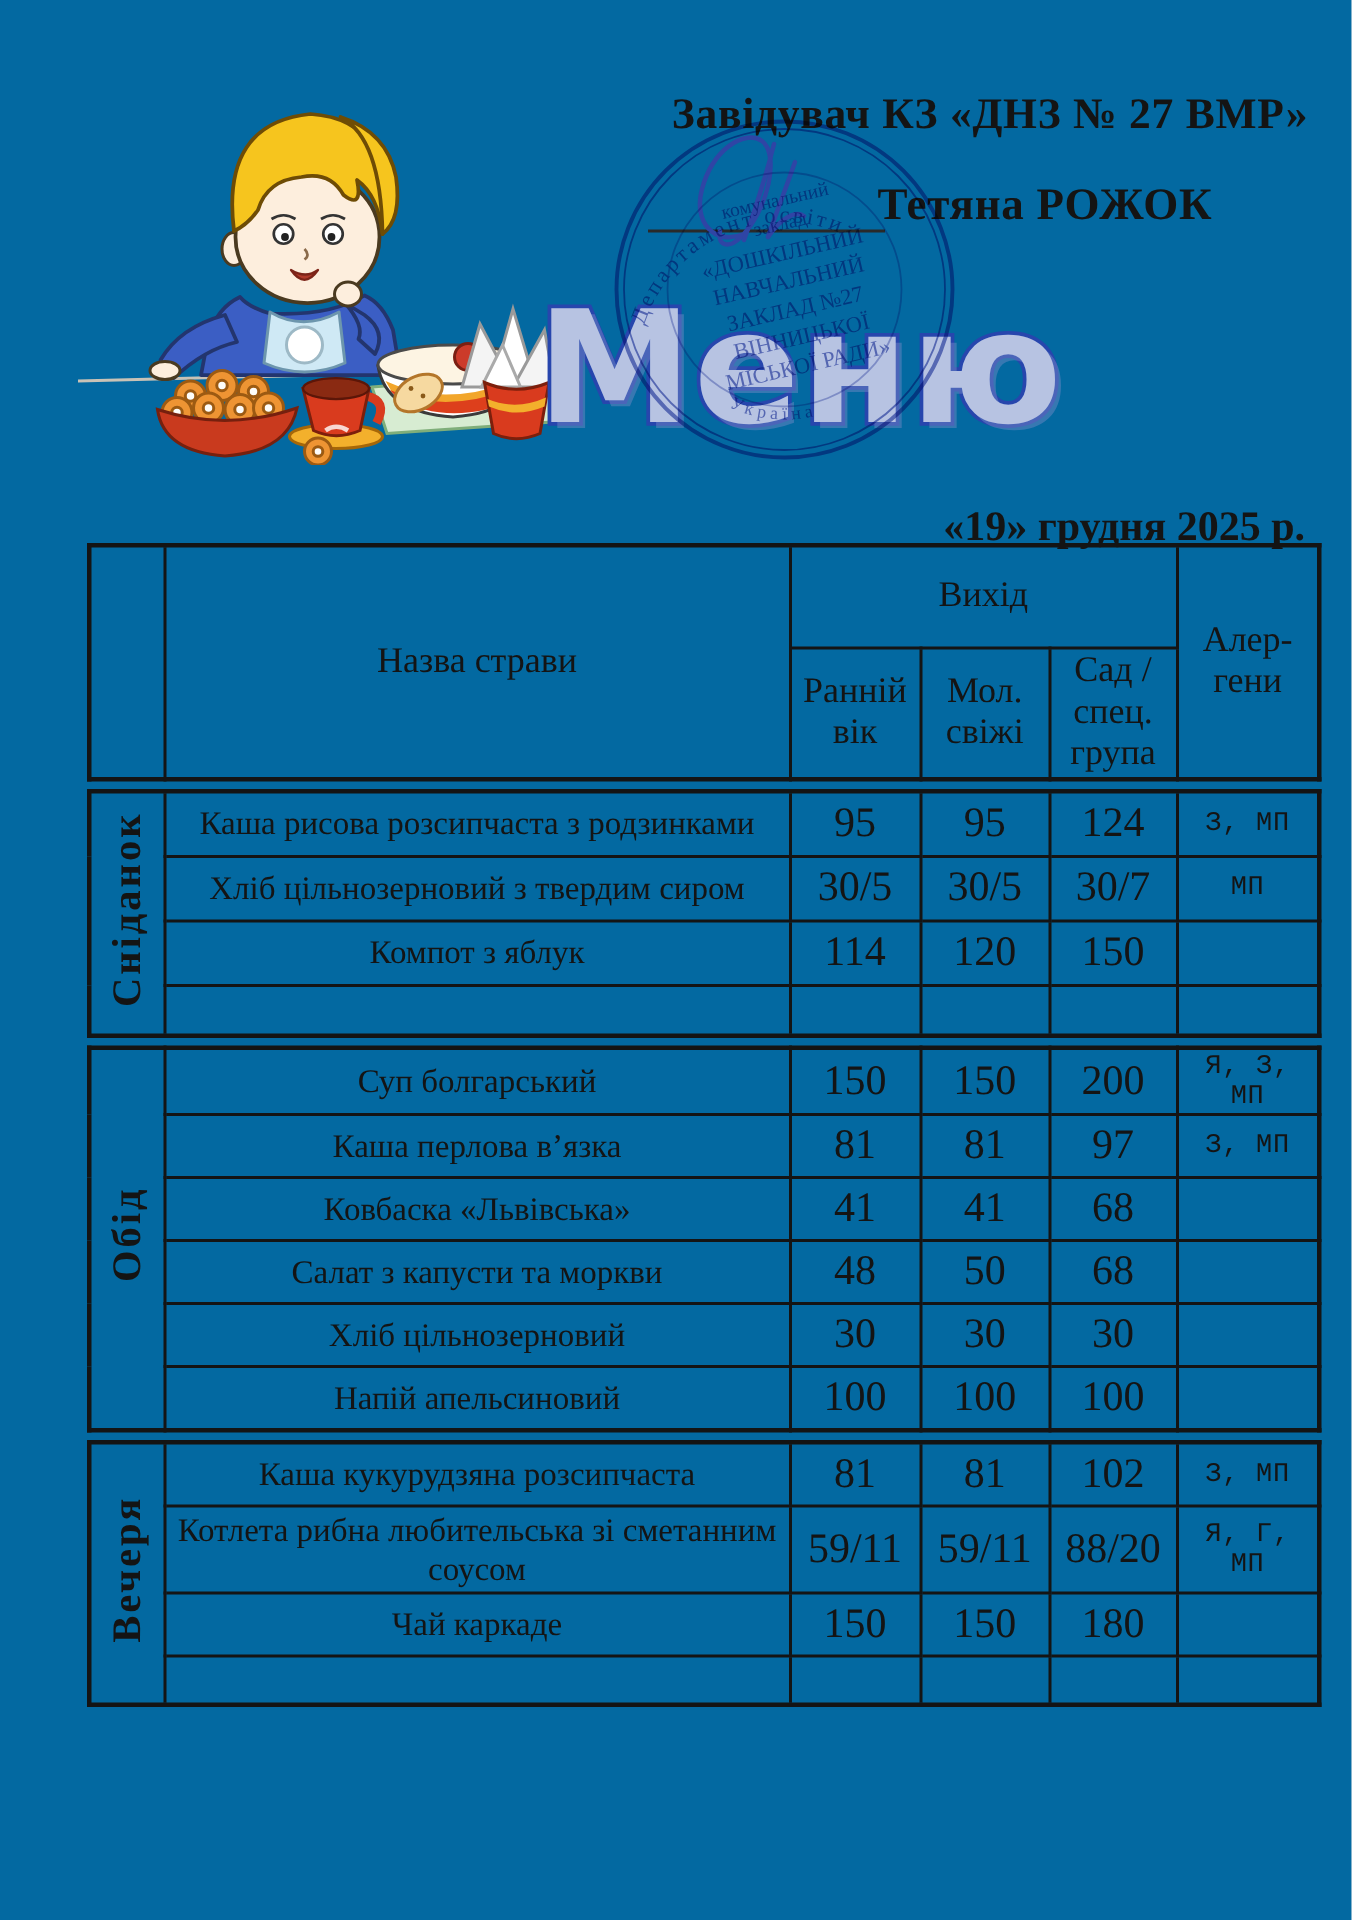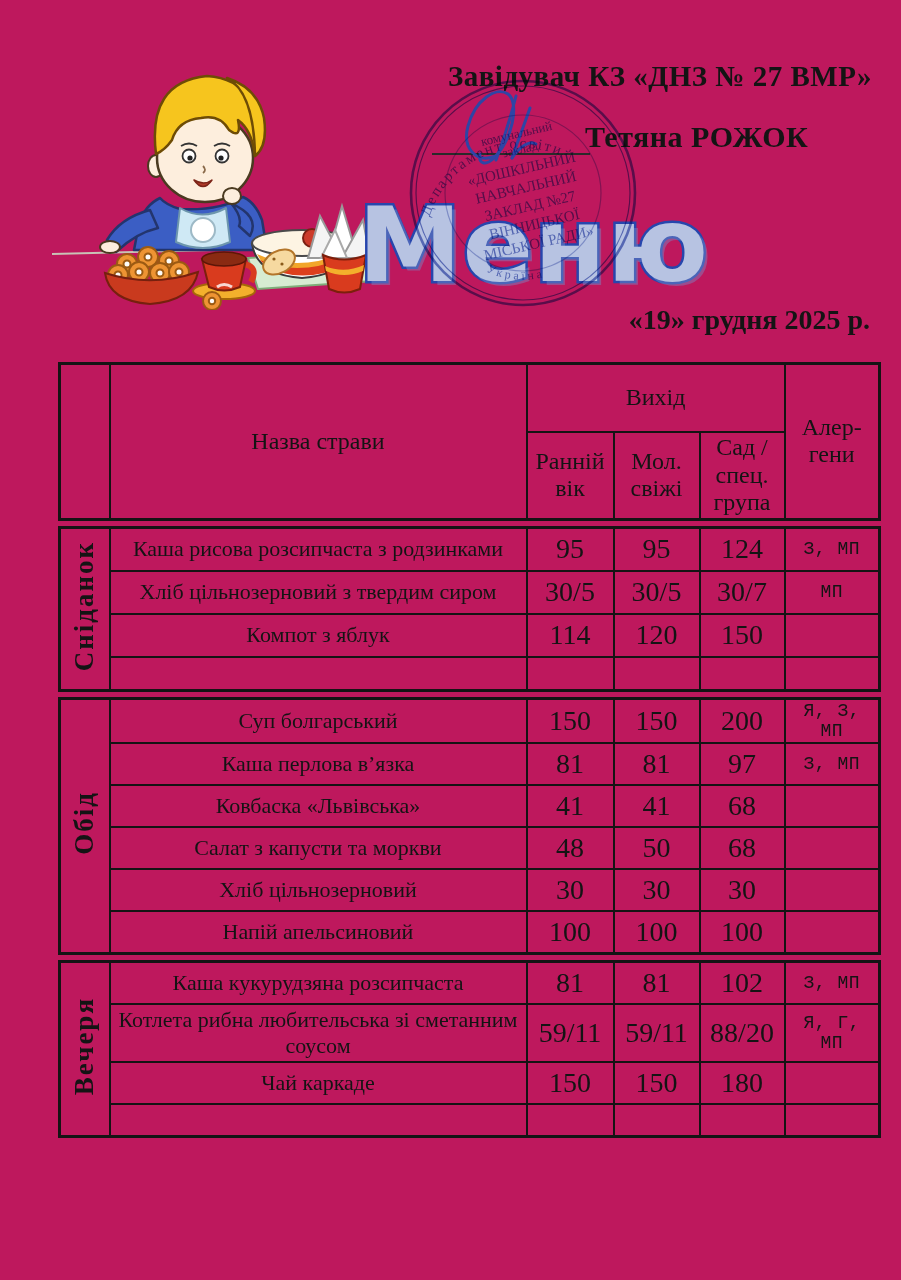--- a/index.html
+++ b/index.html
@@ -1,31 +1,31 @@
 <!DOCTYPE html>
 <html lang="uk"><head>
 <meta charset="utf-8">
 <style>
   html,body{margin:0;padding:0;}
   body{background:#e8e8e8;font-family:"Liberation Serif","DejaVu Serif",serif;color:#141414;}
-  .page{position:relative;width:901px;height:1280px;background:#be185d;margin:0 auto;overflow:hidden;}
+  .page{position:relative;width:901px;height:1280px;background:#0369a1;margin:0 auto;overflow:hidden;}
 
   
   .head-title{position:absolute;left:425px;top:60px;width:470px;text-align:center;
     font-size:29px;font-weight:bold;letter-spacing:.5px;}
   .signer-name{position:absolute;left:585px;top:120px;width:290px;font-size:30px;font-weight:bold;letter-spacing:.5px;}
   .sign-underline{position:absolute;left:432px;top:153px;width:158px;height:2px;background:#2a2a2a;}
   .signature{position:absolute;left:438px;top:78px;width:150px;height:95px;}
   .stamp{position:absolute;left:402px;top:72px;width:242px;height:242px;mix-blend-mode:multiply;opacity:.88;}
   .menu-title{position:absolute;left:358px;top:188px;width:320px;
     font-family:"DejaVu Sans","Liberation Sans",sans-serif;
     font-size:104px;font-weight:800;letter-spacing:1px;line-height:1.1;
     color:#b7c3e2;-webkit-text-stroke:5px #2746ad;paint-order:stroke fill;
     text-shadow:4px 4px 0 rgba(120,140,200,.45);}
-  .date-line{position:absolute;left:480px;top:304px;width:390px;text-align:right;
+  .date-line{position:absolute;left:480px;top:336px;width:390px;text-align:right;
     font-size:28px;font-weight:bold;}
 
   .illustration{position:absolute;left:52px;top:58px;width:322px;height:252px;}
 
   
   .menu-table-wrap{position:absolute;left:58px;top:362px;width:821px;}
   table{border-collapse:collapse;table-layout:fixed;width:820px;}
   table{border:3px solid #141414;}
   td{border:2.5px solid #141414;text-align:center;vertical-align:middle;
      font-size:22px;padding:1px 3px;overflow:hidden;}

